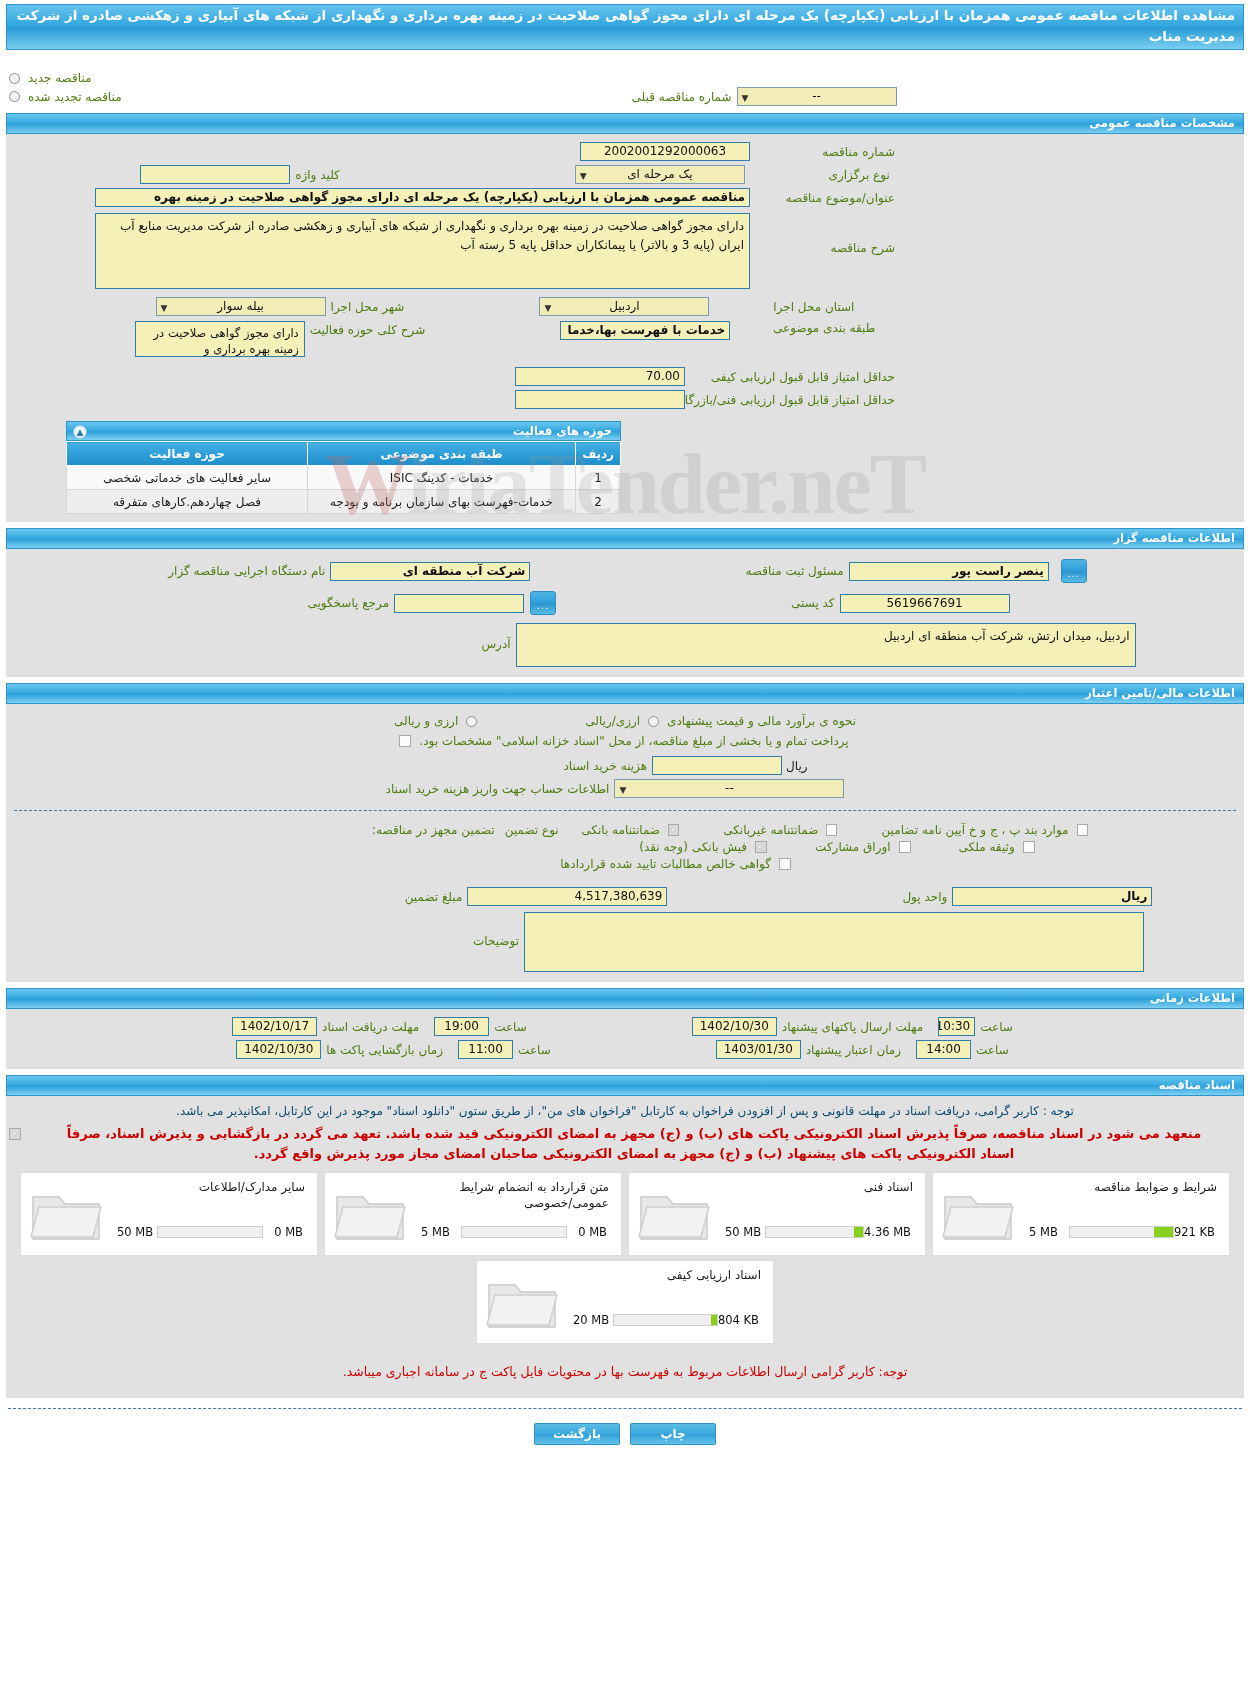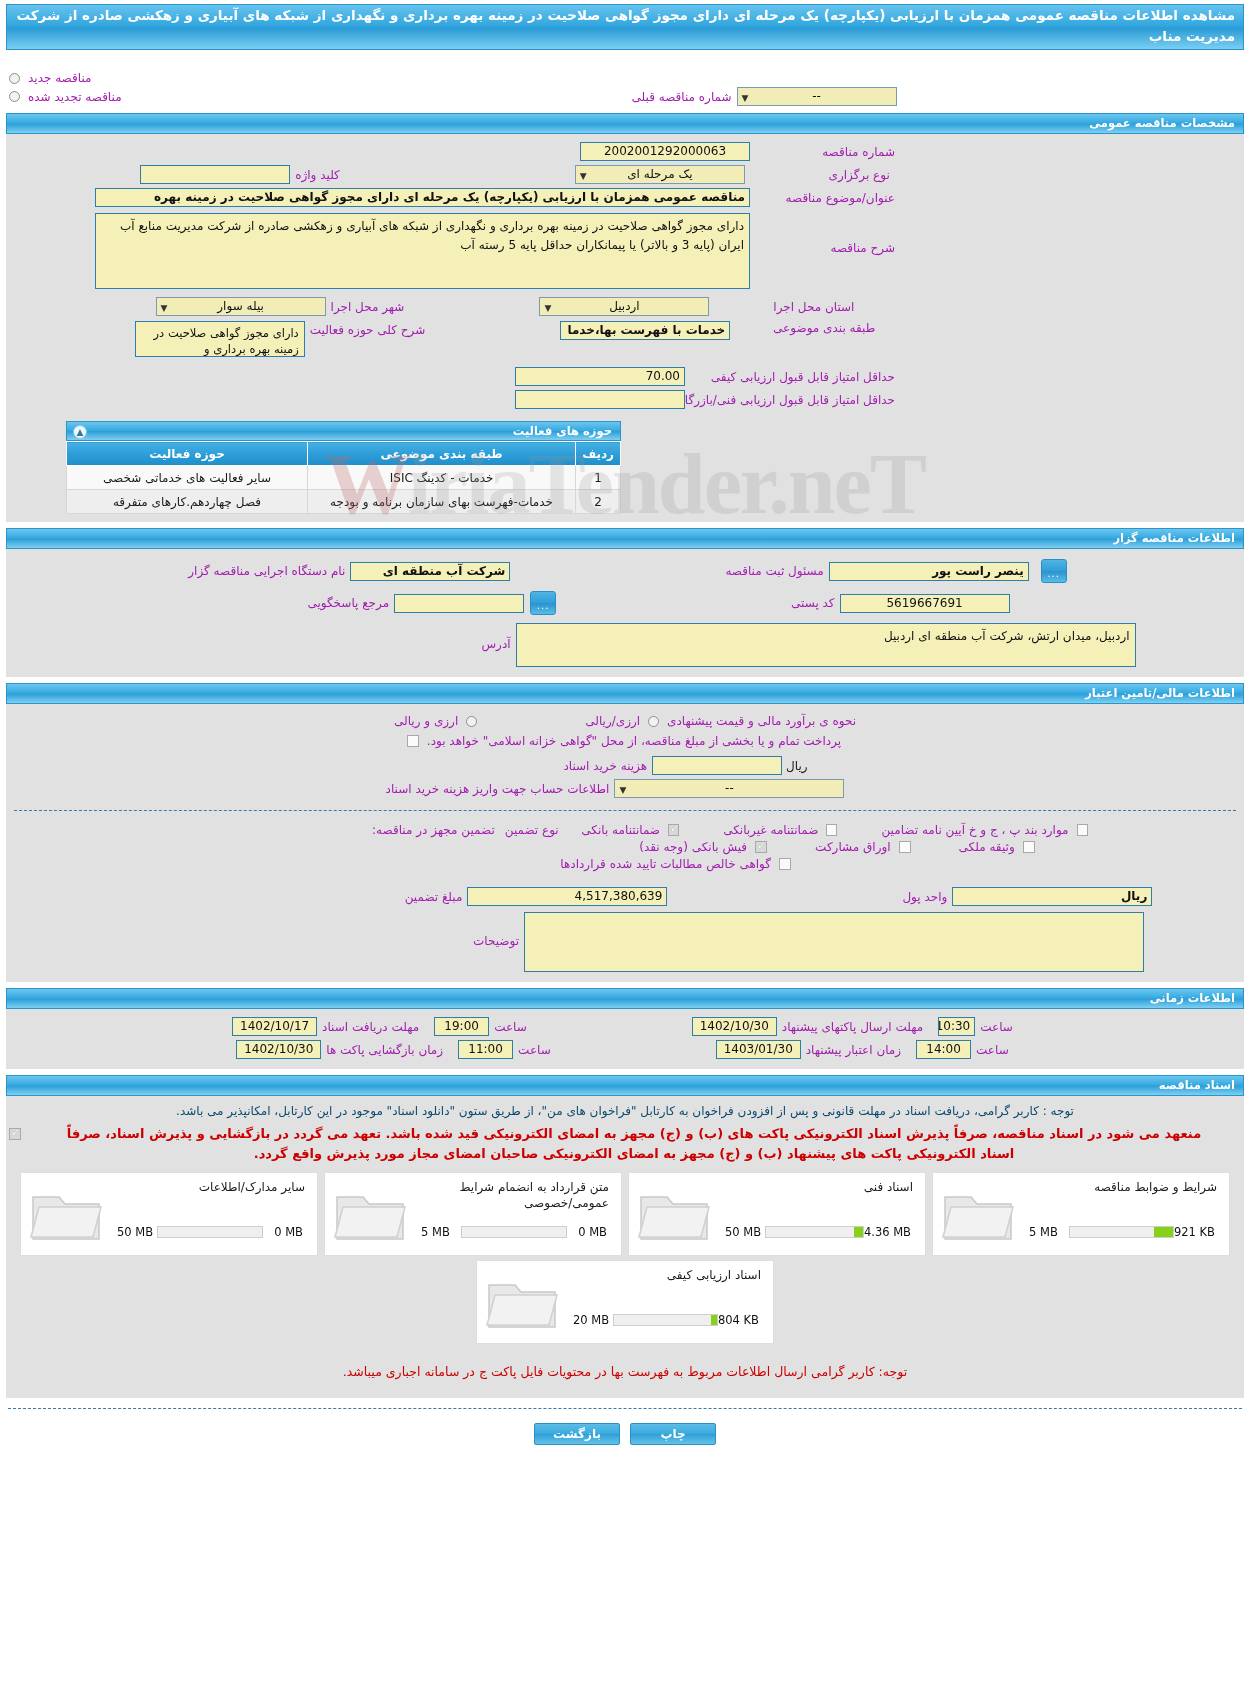--- a/index.html
+++ b/index.html
@@ -59,21 +59,21 @@
     font-size: 13.5px;
     line-height: 21px;
     padding: 0 8px 2px 8px;
     text-align: right;
     position: relative; z-index: 10;
   }
 
   .body-area { background: #e1e1e1; padding: 0; }
 
   .row { display: flex; align-items: center; justify-content: flex-start; padding: 2px 0; }
-  .lbl { font-size: 12px; color: #a21caf; padding: 0 5px; white-space: nowrap; }
+  .lbl { font-size: 12px; color: #4d7c0f; padding: 0 5px; white-space: nowrap; }
 
   
   .fld {
     background: #f5f0b8;
     border: 1px solid #2b7fa8;
     height: 19px;
     line-height: 17px;
     font-size: 12px;
     padding: 0 4px;
     text-align: center;
@@ -352,21 +352,21 @@
   <div class="bar">اطلاعات مناقصه گزار</div>
   <div class="body-area" style="margin:0 6px; padding:8px 0;">
 
     <div class="row" style="justify-content:center;">
       <span style="width:40px;"></span>
       <span class="btn3">...</span>
       <span style="width:12px;"></span>
       <span class="fld ta bold" style="width:200px;">ینصر راست پور</span>
       <span class="lbl">مسئول ثبت مناقصه</span>
       <span style="width:210px;"></span>
-      <span class="fld ta bold" style="width:160px;">شرکت آب منطقه ای</span>
+      <span class="fld ta bold" style="width:200px;">شرکت آب منطقه ای</span>
       <span class="lbl">نام دستگاه اجرایی مناقصه گزار</span>
       <span style="width:40px;"></span>
     </div>
 
     <div class="row" style="justify-content:center; padding-top:6px;">
       <span style="width:78px;"></span>
       <span class="fld" style="width:170px; text-align:center;">5619667691</span>
       <span class="lbl">کد پستی</span>
       <span style="width:230px;"></span>
       <span class="btn3">...</span>
@@ -393,21 +393,21 @@
       <span class="radio"></span>
       <span class="lbl">ارزی/ریالی</span>
       <span style="width:100px;"></span>
       <span class="radio"></span>
       <span class="lbl">ارزی و ریالی</span>
       <span style="width:300px;"></span>
     </div>
 
     <div class="row" style="justify-content:center; padding-top:4px;">
       <span style="width:110px;"></span>
-      <span class="lbl">پرداخت تمام و یا بخشی از مبلغ مناقصه، از محل "گواهی خزانه اسلامی" خواهد بود.</span>
+      <span class="lbl">پرداخت تمام و یا بخشی از مبلغ مناقصه، از محل "اسناد خزانه اسلامی" مشخصات بود.</span>
       <span class="chk"></span>
       <span style="width:110px;"></span>
     </div>
 
     <div class="row" style="justify-content:center; padding-top:6px;">
       <span style="width:300px;"></span>
       <span class="unit">ریال</span>
       <span class="fld" style="width:130px;"></span>
       <span class="lbl">هزینه خرید اسناد</span>
       <span style="width:420px;"></span>

